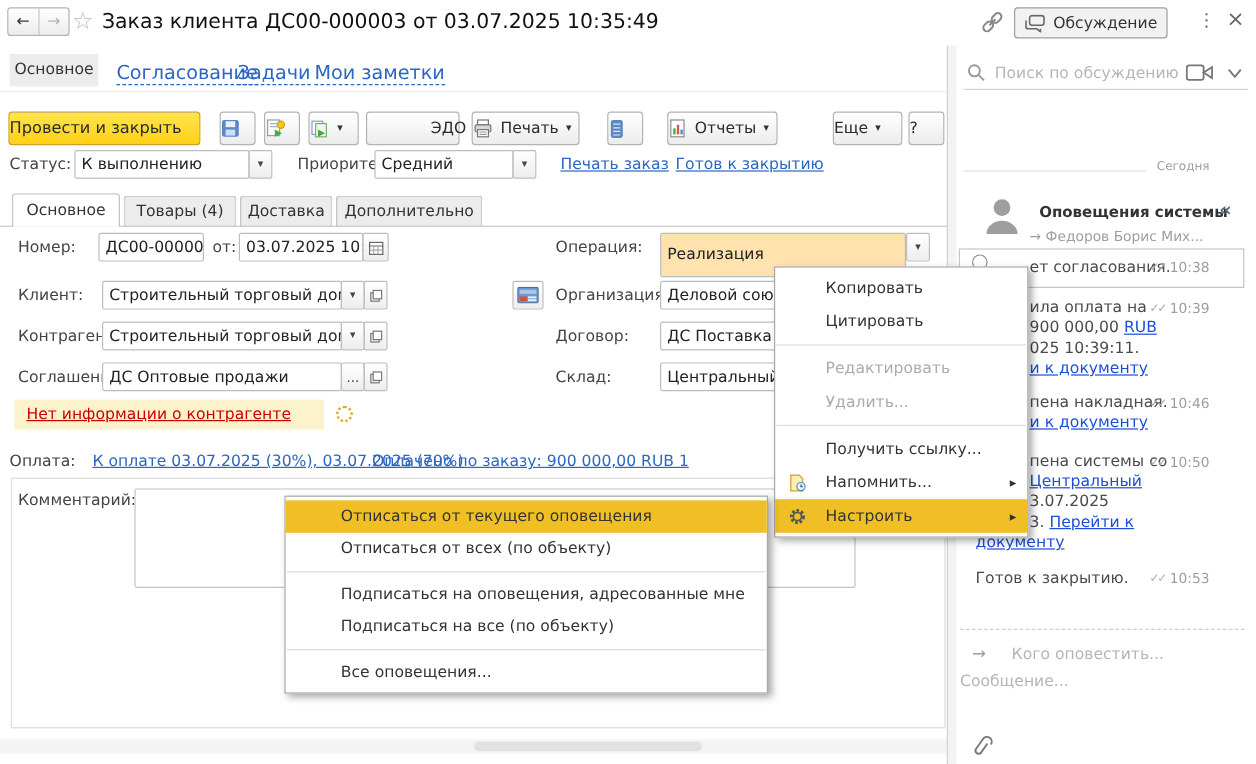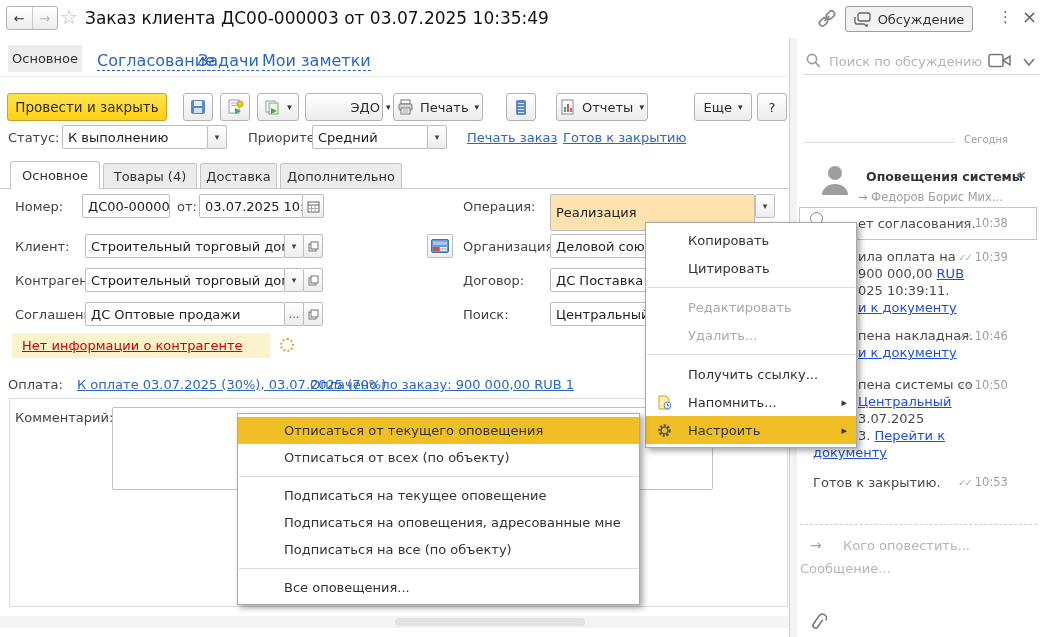--- a/index.html
+++ b/index.html
@@ -6,21 +6,21 @@
   #app{position:relative;width:1047px;height:637px;background:#fff;overflow:hidden;
        font-family:"DejaVu Sans","Liberation Sans",sans-serif;font-size:13px;color:#333;}
   .abs{position:absolute;box-sizing:border-box;}
   .lbl{font-size:13px;color:#444;white-space:nowrap;}
   .field{border:1px solid #bdbdbd;border-radius:2px;background:#fff;display:flex;align-items:center;
          padding:0 5px;white-space:nowrap;overflow:hidden;font-size:13px;color:#222;}
   .field.orange{background:#ffe2ae;}
   .fbtn{border:1px solid #bdbdbd;background:linear-gradient(#fff,#ededed);display:flex;align-items:center;
         justify-content:center;font-size:9px;color:#444;border-radius:2px;}
   .btn{border:1px solid #b3b3b3;border-radius:3px;background:linear-gradient(#ffffff,#ececec);
-       display:flex;align-items:center;justify-content:center;gap:6px;font-size:13px;color:#2b2b2b;}
+       display:flex;align-items:center;justify-content:flex-start;gap:6px;font-size:13px;color:#2b2b2b;}
   .btn .dd{font-size:9px;color:#333;}
   .btn-yellow{background:linear-gradient(#ffe44d,#ffd117);border:1px solid #c9a227;font-size:13.5px;}
   .link{color:#2b66c2;text-decoration:underline;white-space:nowrap;font-size:13px;cursor:pointer;}
   .navlink{color:#2b66c2;text-decoration:none;border-bottom:1px dashed #2b66c2;font-size:16px;cursor:pointer;}
   .tab{display:flex;align-items:center;justify-content:center;border:1px solid #c3c3c3;border-bottom:none;
        background:#ececec;font-size:13px;color:#333;border-radius:3px 3px 0 0;}
   .tab.active{background:#fff;z-index:3;}
   .menu{background:#fff;border:1px solid #a9a9a9;box-shadow:3px 3px 6px rgba(0,0,0,.35);z-index:20;padding:3px 0;}
   .mi{height:28px;display:flex;align-items:center;padding-left:42px;font-size:13px;color:#333;position:relative;white-space:nowrap;}
   .mi2{height:27px;padding-left:46px;}
@@ -228,21 +228,21 @@
   <div class="abs field" style="left:85px;top:302px;width:200px;height:24px;">
       <span>ДС Оптовые продажи</span>
     </div>
   <div class="abs fbtn" style="left:284px;top:302px;width:20px;height:24px;font-size:11px;">...</div>
   <div class="abs fbtn" style="left:303px;top:302px;width:20px;height:24px;">
     <svg width="11" height="11" viewBox="0 0 11 11">
         <rect x="1" y="3" width="7" height="7" fill="none" stroke="#777"></rect>
         <rect x="3" y="1" width="7" height="7" fill="#fff" stroke="#777"></rect>
       </svg>
   </div>
-  <span class="abs lbl" style="left:463px;top:307px;">Поиск:</span>
+  <span class="abs lbl" style="left:463px;top:307px;">Склад:</span>
   <div class="abs field" style="left:550px;top:302px;width:205px;height:24px;">
       <span>Центральный</span>
     </div>
 
   <div class="abs" style="left:12px;top:333px;width:258px;height:25px;background:#fcf3cd;display:flex;align-items:center;padding-left:10px;">
     <span style="color:#cc0000;text-decoration:underline;font-size:13px;cursor:pointer;">Нет информации о контрагенте</span>
   </div>
   <div class="abs spinner" style="left:280px;top:338px;"></div>
 
   <span class="abs lbl" style="left:8px;top:377px;">Оплата:</span>
@@ -413,23 +413,20 @@
 
   <div class="abs menu" style="left:237px;top:413px;width:403px;">
     <div class="mi mi2 hl">
         <span>Отписаться от текущего оповещения</span>
       </div>
     <div class="mi mi2">
         <span>Отписаться от всех (по объекту)</span>
       </div>
     <div class="msep"></div>
     <div class="mi mi2">
-        <span>Подписаться на текущее оповещение</span>
-      </div>
-    <div class="mi mi2">
         <span>Подписаться на оповещения, адресованные мне</span>
       </div>
     <div class="mi mi2">
         <span>Подписаться на все (по объекту)</span>
       </div>
     <div class="msep"></div>
     <div class="mi mi2">
         <span>Все оповещения...</span>
       </div>
   </div>

